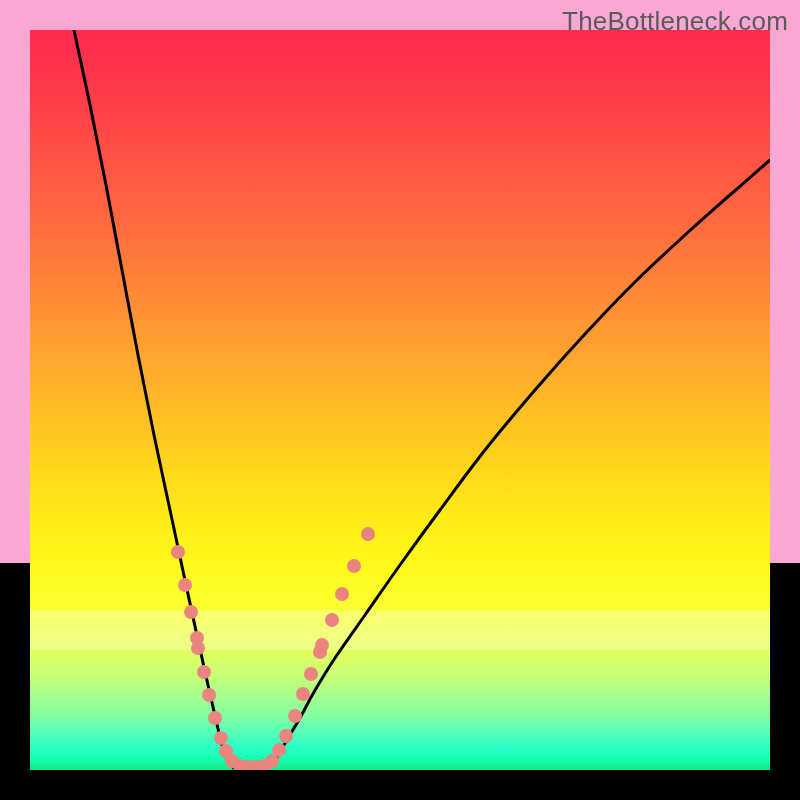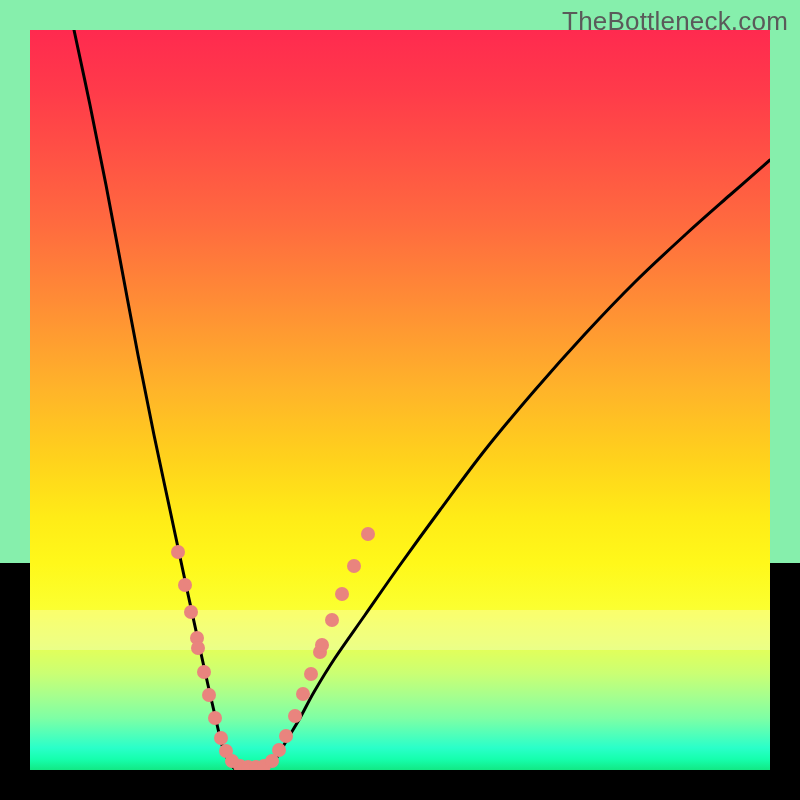--- a/index.html
+++ b/index.html
@@ -8,21 +8,21 @@
     width: 800px;
     height: 800px;
     overflow: hidden;
     font-family: Arial, Helvetica, sans-serif;
     background: #000;
   }
   .frame {
     position: relative;
     width: 800px;
     height: 563px;
-    background: #86efac;
+    background: #f9a8d4;
   }
   .watermark {
     position: absolute;
     top: 6px;
     right: 12px;
     font-size: 26px;
     font-weight: 400;
     color: #5a5a5a;
     letter-spacing: 0.2px;
     z-index: 20;

